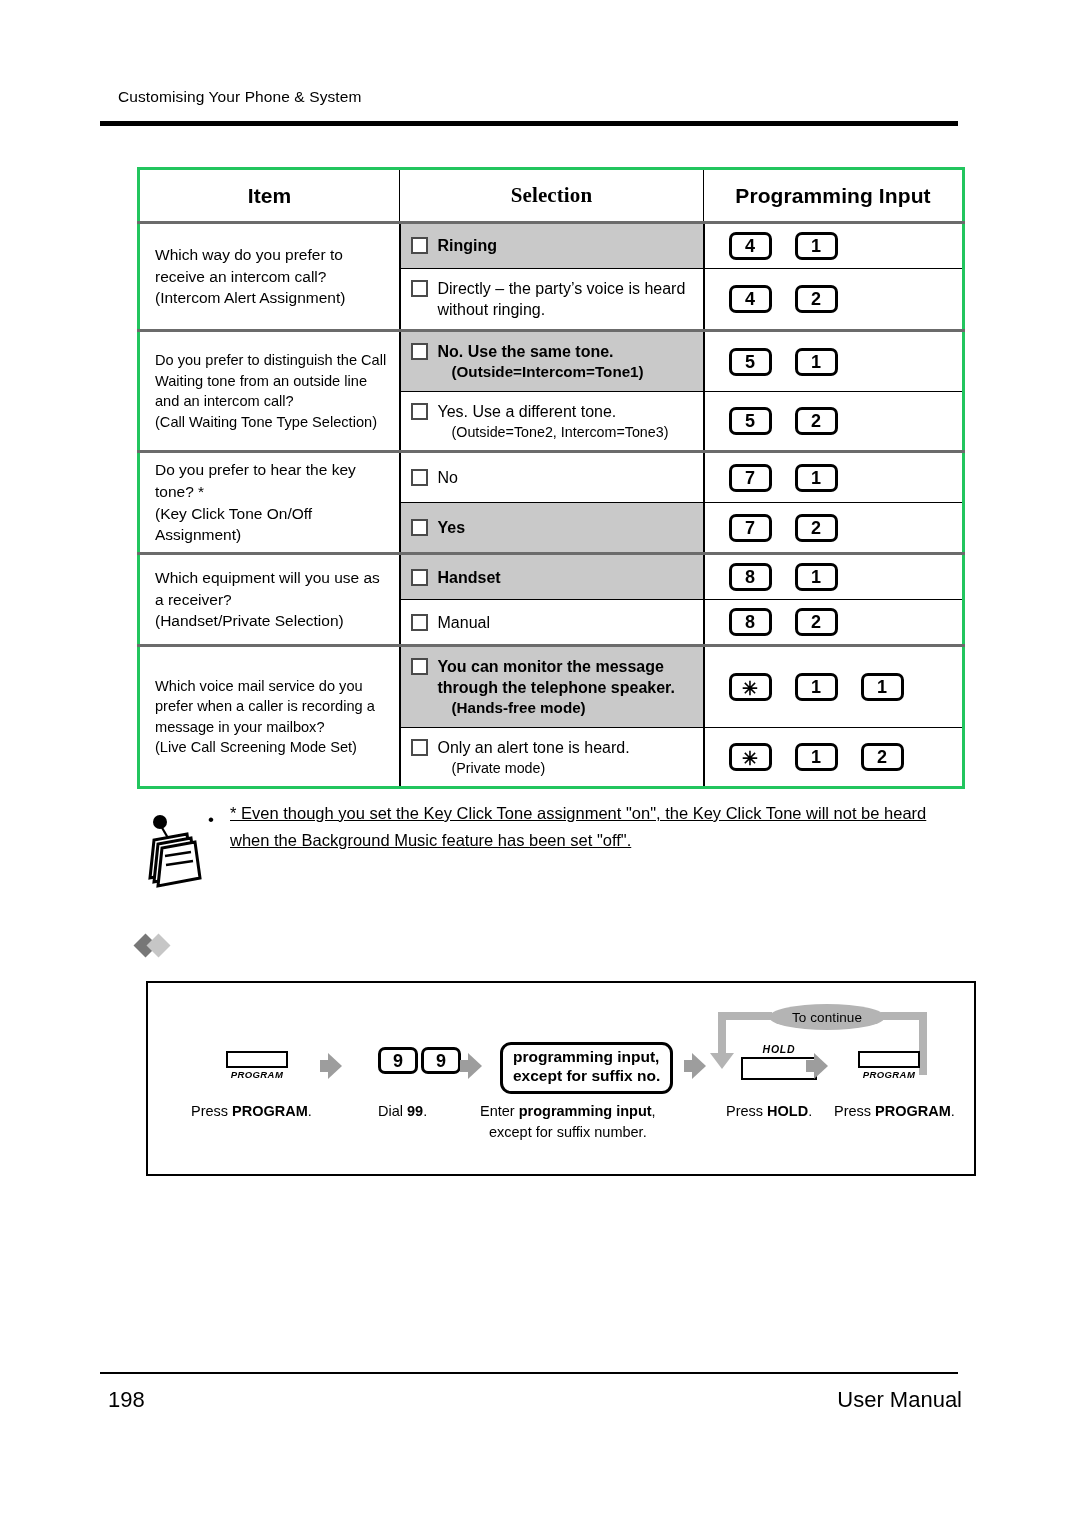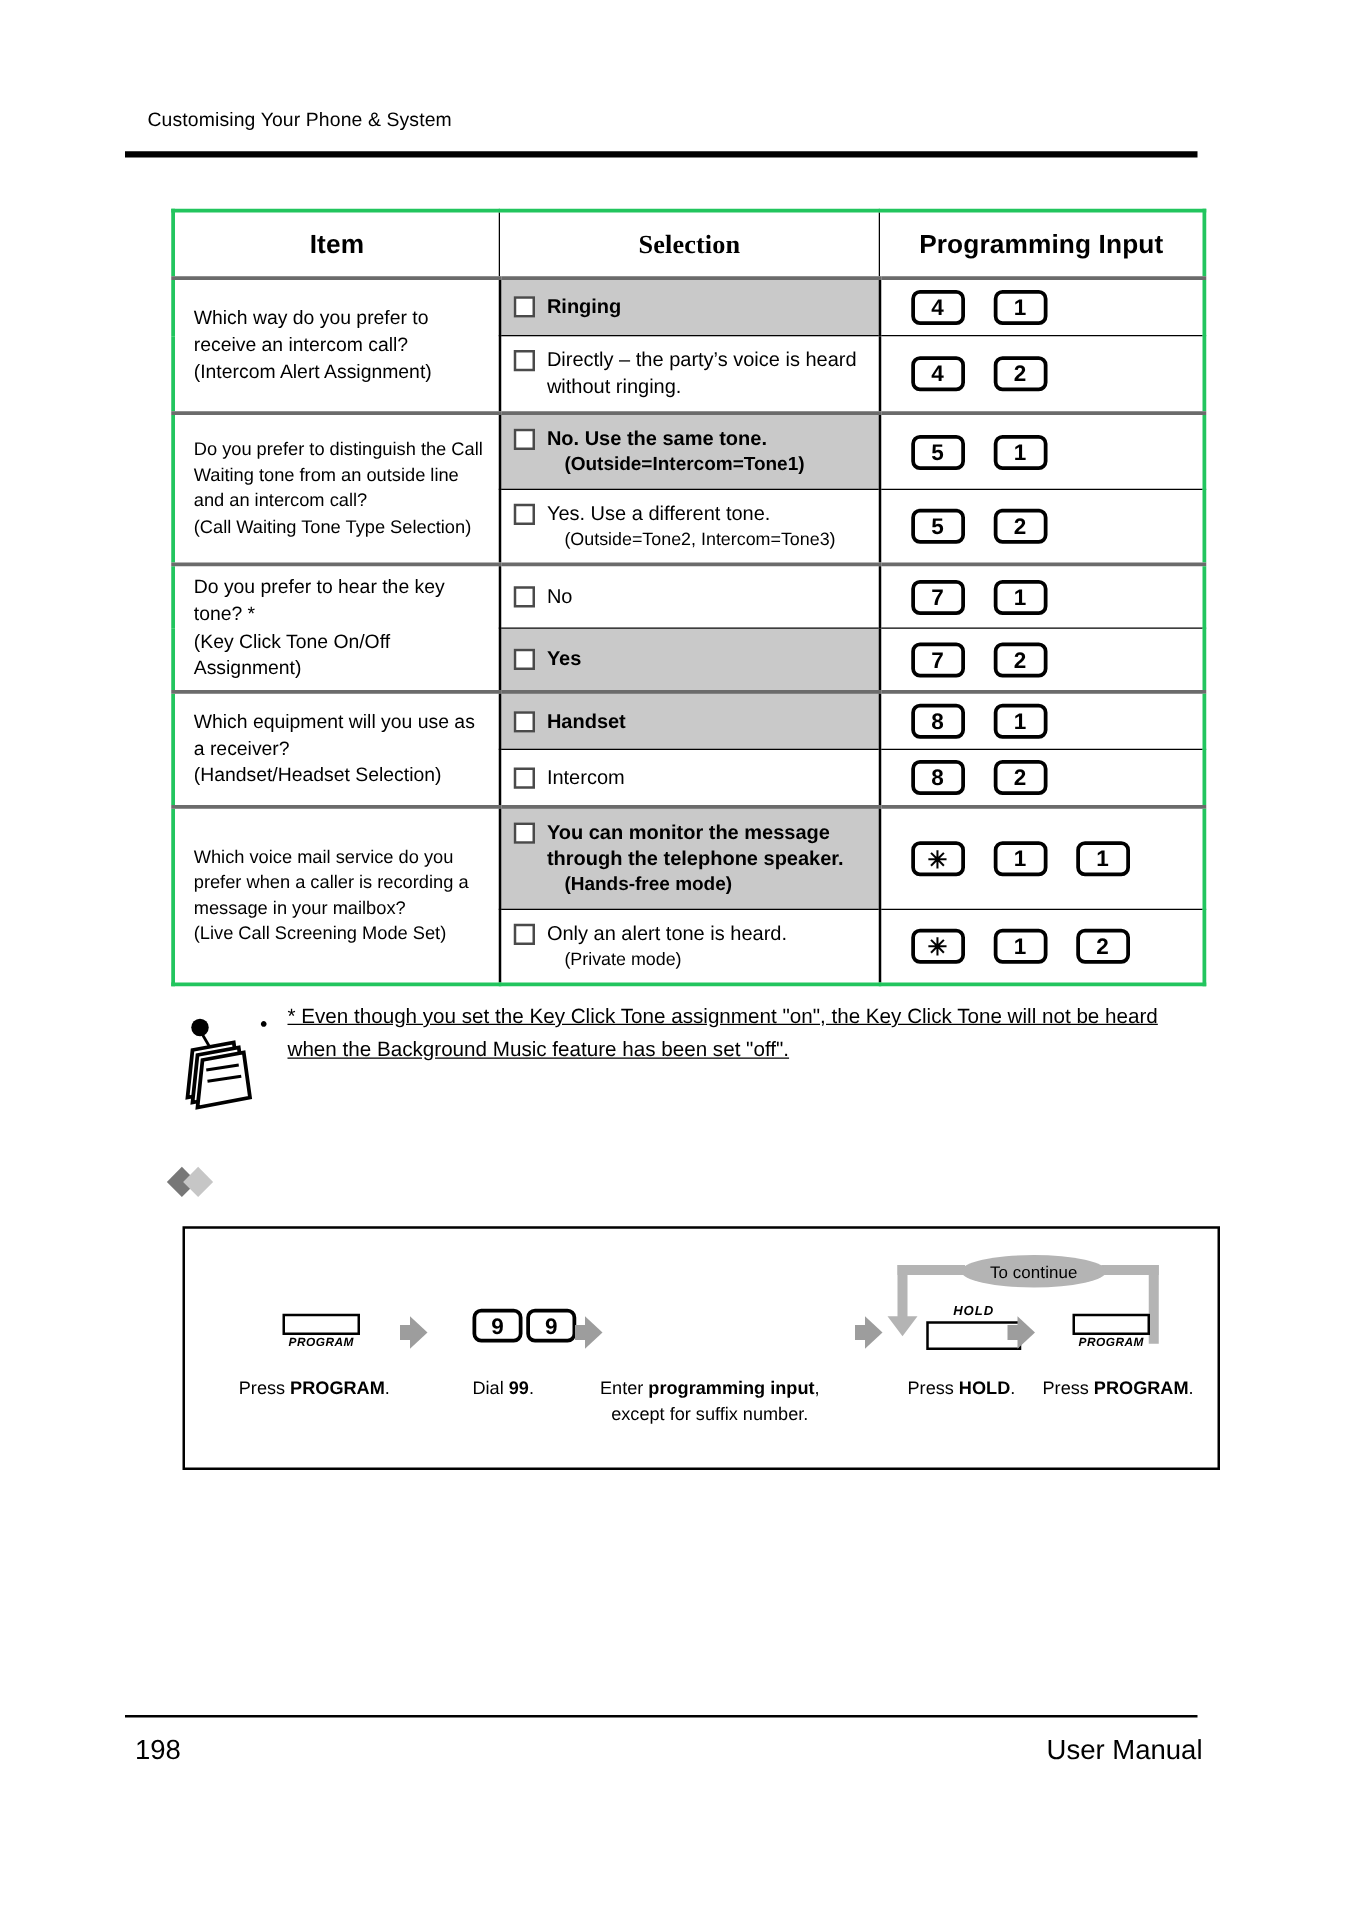--- a/index.html
+++ b/index.html
@@ -403,40 +403,40 @@
         <td class="prog-cell">
           <div class="keyrow">
             <div class="key">7</div>
             <div class="key">2</div>
           </div>
         </td>
       </tr>
       <tr class="grp-top">
         <td class="item-cell" rowspan="2">
           <div>Which equipment will you use as a receiver?</div>
-          <div>(Handset/Headset Selection)</div>
+          <div>(Handset/Private Selection)</div>
         </td>
         <td class="sel-cell shaded">
           <div class="sel-line">
             <span class="cbox"></span>
             <span class="sel-text b">Handset</span>
           </div>
         </td>
         <td class="prog-cell">
           <div class="keyrow">
             <div class="key">8</div>
             <div class="key">1</div>
           </div>
         </td>
       </tr>
       <tr>
         <td class="sel-cell">
           <div class="sel-line">
             <span class="cbox"></span>
-            <span class="sel-text">Intercom</span>
+            <span class="sel-text">Manual</span>
           </div>
         </td>
         <td class="prog-cell">
           <div class="keyrow">
             <div class="key">8</div>
             <div class="key">2</div>
           </div>
         </td>
       </tr>
       <tr class="grp-top">
@@ -519,20 +519,24 @@
             <div class="head"></div>
           </div>
           <div class="dialkeys" style="left: 230px; top: 8px;">
             <div class="key">9</div>
             <div class="key">9</div>
           </div>
           <div class="arrow-g" style="left: 312px; top: 14px;">
             <div class="shaft"></div>
             <div class="head"></div>
           </div>
+          <div class="inputbox" style="left: 352px; top: 3px;">
+            <div>programming input,</div>
+            <div>except for suffix no.</div>
+          </div>
           <div class="arrow-g" style="left: 536px; top: 14px;">
             <div class="shaft"></div>
             <div class="head"></div>
           </div>
           <div class="hkey" style="left: 593px; top: 4px;">
             <div class="cap-label-top">HOLD</div>
             <div class="cap"></div>
           </div>
           <div class="arrow-g" style="left: 658px; top: 14px;">
             <div class="shaft"></div>

